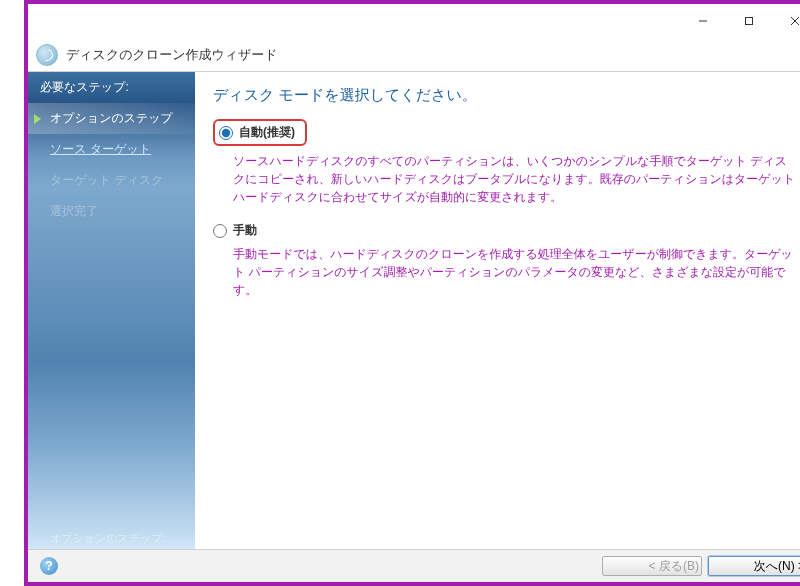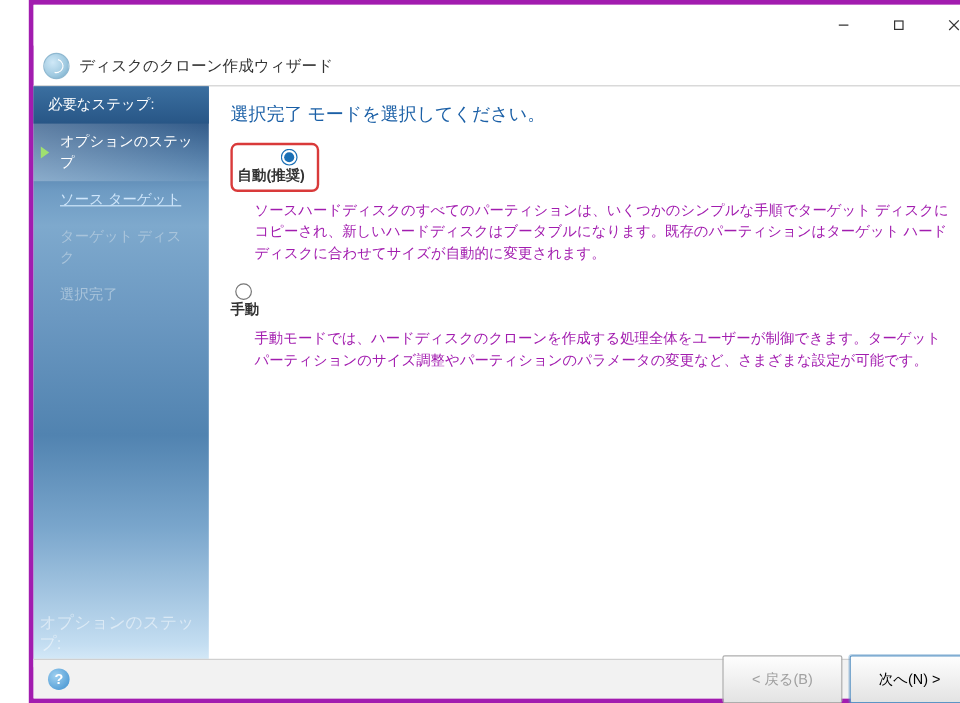--- a/index.html
+++ b/index.html
@@ -4,39 +4,39 @@
 <style>
 * { box-sizing: border-box; margin: 0; padding: 0; font-family: "Meiryo UI", "Yu Gothic UI", sans-serif; }
 .window { width: 800px; height: 586px; background: #fff; border: 4px solid #a21caf; position: relative; margin-left: 24px; }
 .titlebar { height: 34px; display: flex; align-items: center; justify-content: flex-end; padding: 0 2px; background: #fff; }
 .win-btn { width: 46px; height: 30px; display: flex; align-items: center; justify-content: center; color: #666; }
 .header { height: 34px; display: flex; align-items: center; padding-left: 8px; border-bottom: 1px solid #d0d0d0; }
 .logo { width: 22px; height: 22px; border-radius: 50%; background: radial-gradient(circle at 35% 35%, #cfe8f7 0%, #9fc9e0 60%, #6fa6c6 100%); border: 1px solid #8fb8d0; margin-right: 8px; position: relative; }
 .logo::after { content: ""; position: absolute; inset: 4px; border: 1.5px solid #fff; border-radius: 50%; border-top-color: transparent; border-left-color: transparent; transform: rotate(-30deg); }
 .title { font-size: 13px; color: #333; }
 .body { display: flex; height: 484px; }
-.sidebar { width: 146px; background: linear-gradient(to bottom, #3b6fa0 0%, #2e5a89 3%, #265182 6%, #6e9bc3 18%, #7ea9cd 24%, #6b98c1 40%, #5183b0 60%, #7aa6cc 76%, #c3ddf1 96%, #dceefa 100%); color: #fff; font-size: 12px; position: relative; }
+.sidebar { width: 167px; background: linear-gradient(to bottom, #3b6fa0 0%, #2e5a89 3%, #265182 6%, #6e9bc3 18%, #7ea9cd 24%, #6b98c1 40%, #5183b0 60%, #7aa6cc 76%, #c3ddf1 96%, #dceefa 100%); color: #fff; font-size: 12px; position: relative; }
 .side-header { background: linear-gradient(to bottom, #3b6fa0, #285686); padding: 7px 12px; font-size: 12px; }
 .step { padding: 7px 12px 7px 22px; position: relative; }
 .step.active { background: linear-gradient(to right, rgba(255,255,255,0.25), rgba(255,255,255,0.05)); color: #fff; }
 .step.active::before { content: ""; position: absolute; left: 6px; top: 50%; transform: translateY(-50%); width: 0; height: 0; border-top: 5px solid transparent; border-bottom: 5px solid transparent; border-left: 7px solid #9fe070; }
 .step a { color: #cfe6fb; text-decoration: underline; cursor: pointer; }
 .step.disabled { color: #a9c4db; }
-.side-footer { position: absolute; bottom: 10px; left: 5px; font-size: 14px; color: rgba(255,255,255,0.5); }
+.side-footer { position: absolute; bottom: 10px; left: 22px; font-size: 11px; color: rgba(255,255,255,0.5); }
 .main { flex: 1; padding: 14px 24px 0 18px; font-size: 12px; color: #333; }
 .main-title { color: #1a5fa6; font-size: 15px; margin-bottom: 14px; }
 .option { margin-bottom: 6px; display: flex; align-items: center; }
 .option-desc { margin: 0 0 16px 20px; line-height: 1.5; color: #a21caf; }
 .highlighted { display: inline-flex; align-items: center; border: 2px solid #d93a3a; border-radius: 6px; padding: 3px 10px 3px 4px; }
-.radio-wrap { display: inline-flex; align-items: flex-end; flex-direction: column; }
+.radio-wrap { display: inline-flex; align-items: center; }
 input[type=radio] { width: 14px; height: 14px; margin-right: 6px; accent-color: #1a6fb5; }
 .footer { position: absolute; bottom: 0; left: 0; right: 0; height: 33px; border-top: 1px solid #d0d0d0; background: #f2f2f2; display: flex; align-items: center; padding: 0 12px; }
 .help-icon { width: 18px; height: 18px; border-radius: 50%; background: radial-gradient(circle at 35% 35%, #9fd0f0, #3d8fcf); color: #fff; display: flex; align-items: center; justify-content: center; font-size: 12px; font-weight: bold; cursor: pointer; }
 .footer-spacer { flex: 1; }
-.btn { min-width: 100px; height: 40px; margin-left: 6px; font-size: 12px; background: linear-gradient(to bottom, #fefefe, #e3e3e3); border: 1px solid #adadad; border-radius: 2px; cursor: pointer; padding: 0 16px; }
+.btn { min-width: 100px; height: 20px; margin-left: 6px; font-size: 12px; background: linear-gradient(to bottom, #fefefe, #e3e3e3); border: 1px solid #adadad; border-radius: 2px; cursor: pointer; padding: 0 2px; text-align: right; }
 .btn:disabled { color: #a0a0a0; cursor: default; }
 .btn.primary { border-color: #5c95c5; box-shadow: 0 0 0 1px rgba(92,149,197,0.4); }
 </style>
 </head>
 <body>
 
 <div class="window">
 
   <div class="titlebar">
     <div class="win-btn">
@@ -74,21 +74,21 @@
       <div class="step disabled">
         <span>ターゲット ディスク</span>
       </div>
       <div class="step disabled">
         <span>選択完了</span>
       </div>
       <div class="side-footer">オプションのステップ:</div>
     </div>
 
     <div class="main">
-      <div class="main-title">選択完了 モードを選択してください。</div>
+      <div class="main-title">ディスク モードを選択してください。</div>
 
       <div class="option">
         <span class="highlighted">
           <label class="radio-wrap">
             <input type="radio" name="mode" checked="" style="">
             <b>自動(推奨)</b>
           </label>
         </span>
       </div>
       <div class="option-desc">ソースハードディスクのすべてのパーティションは、いくつかのシンプルな手順でターゲット ディスクにコピーされ、新しいハードディスクはブータブルになります。既存のパーティションはターゲット ハードディスクに合わせてサイズが自動的に変更されます。</div>

